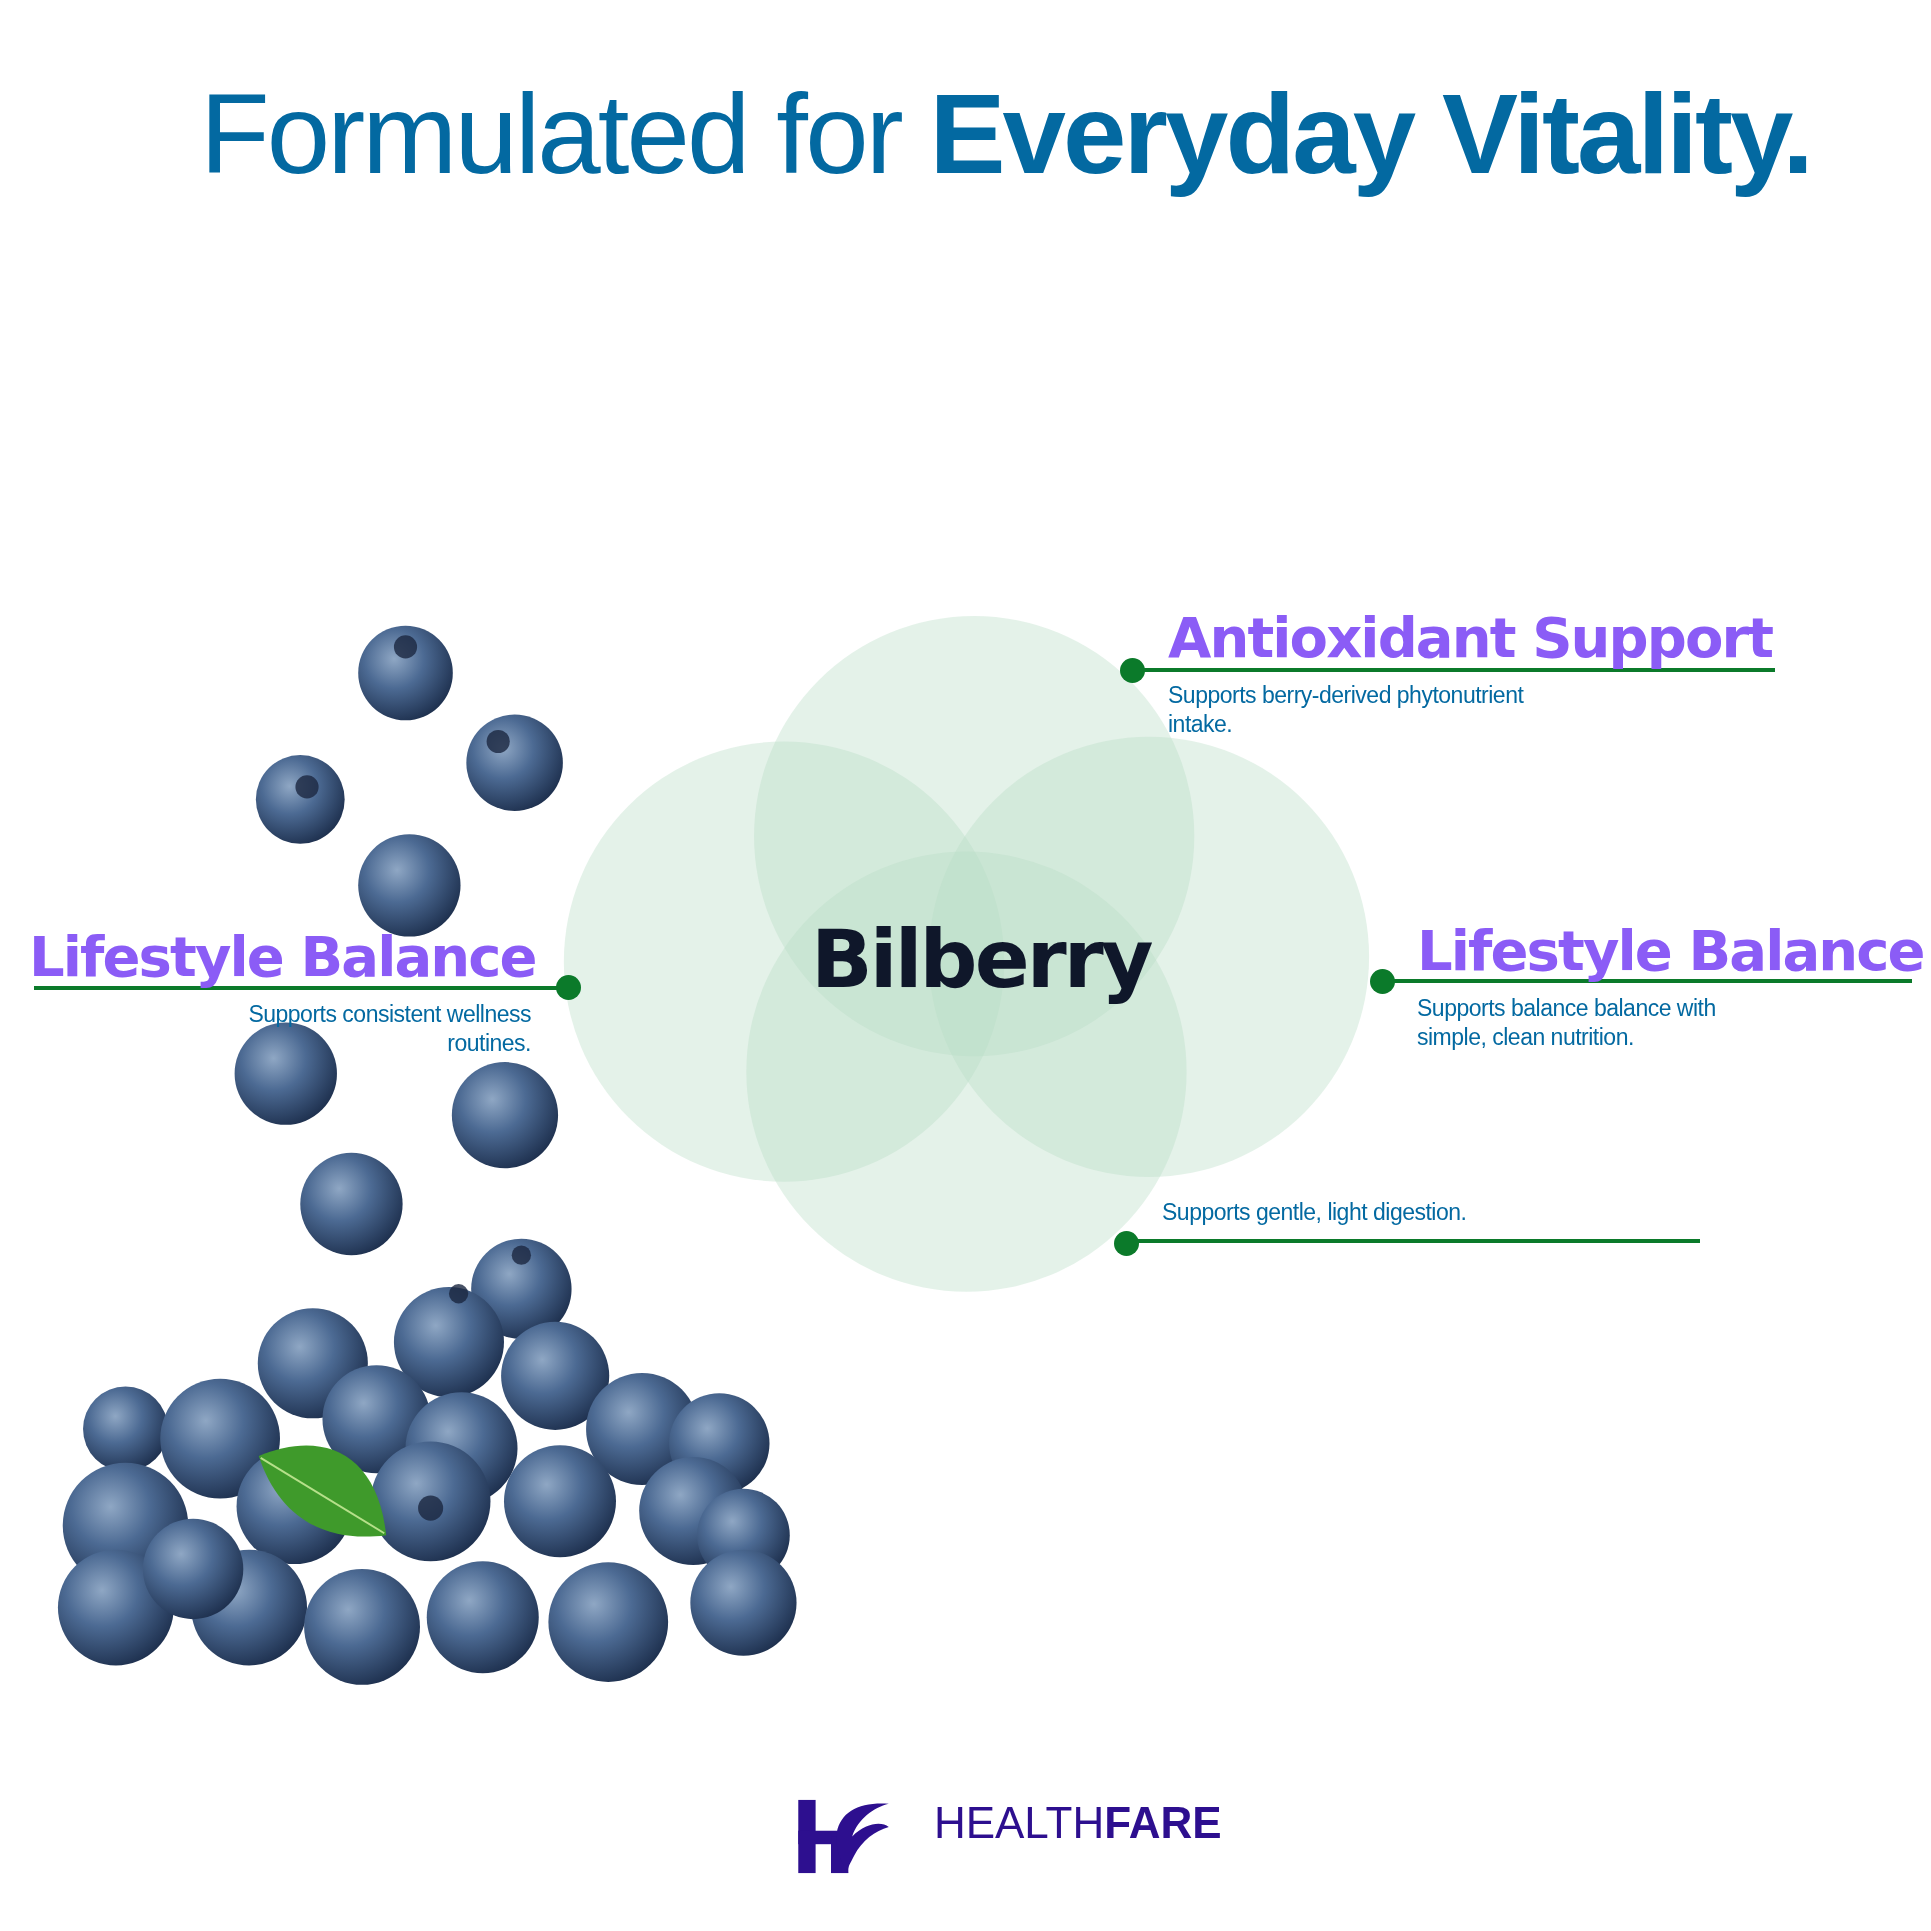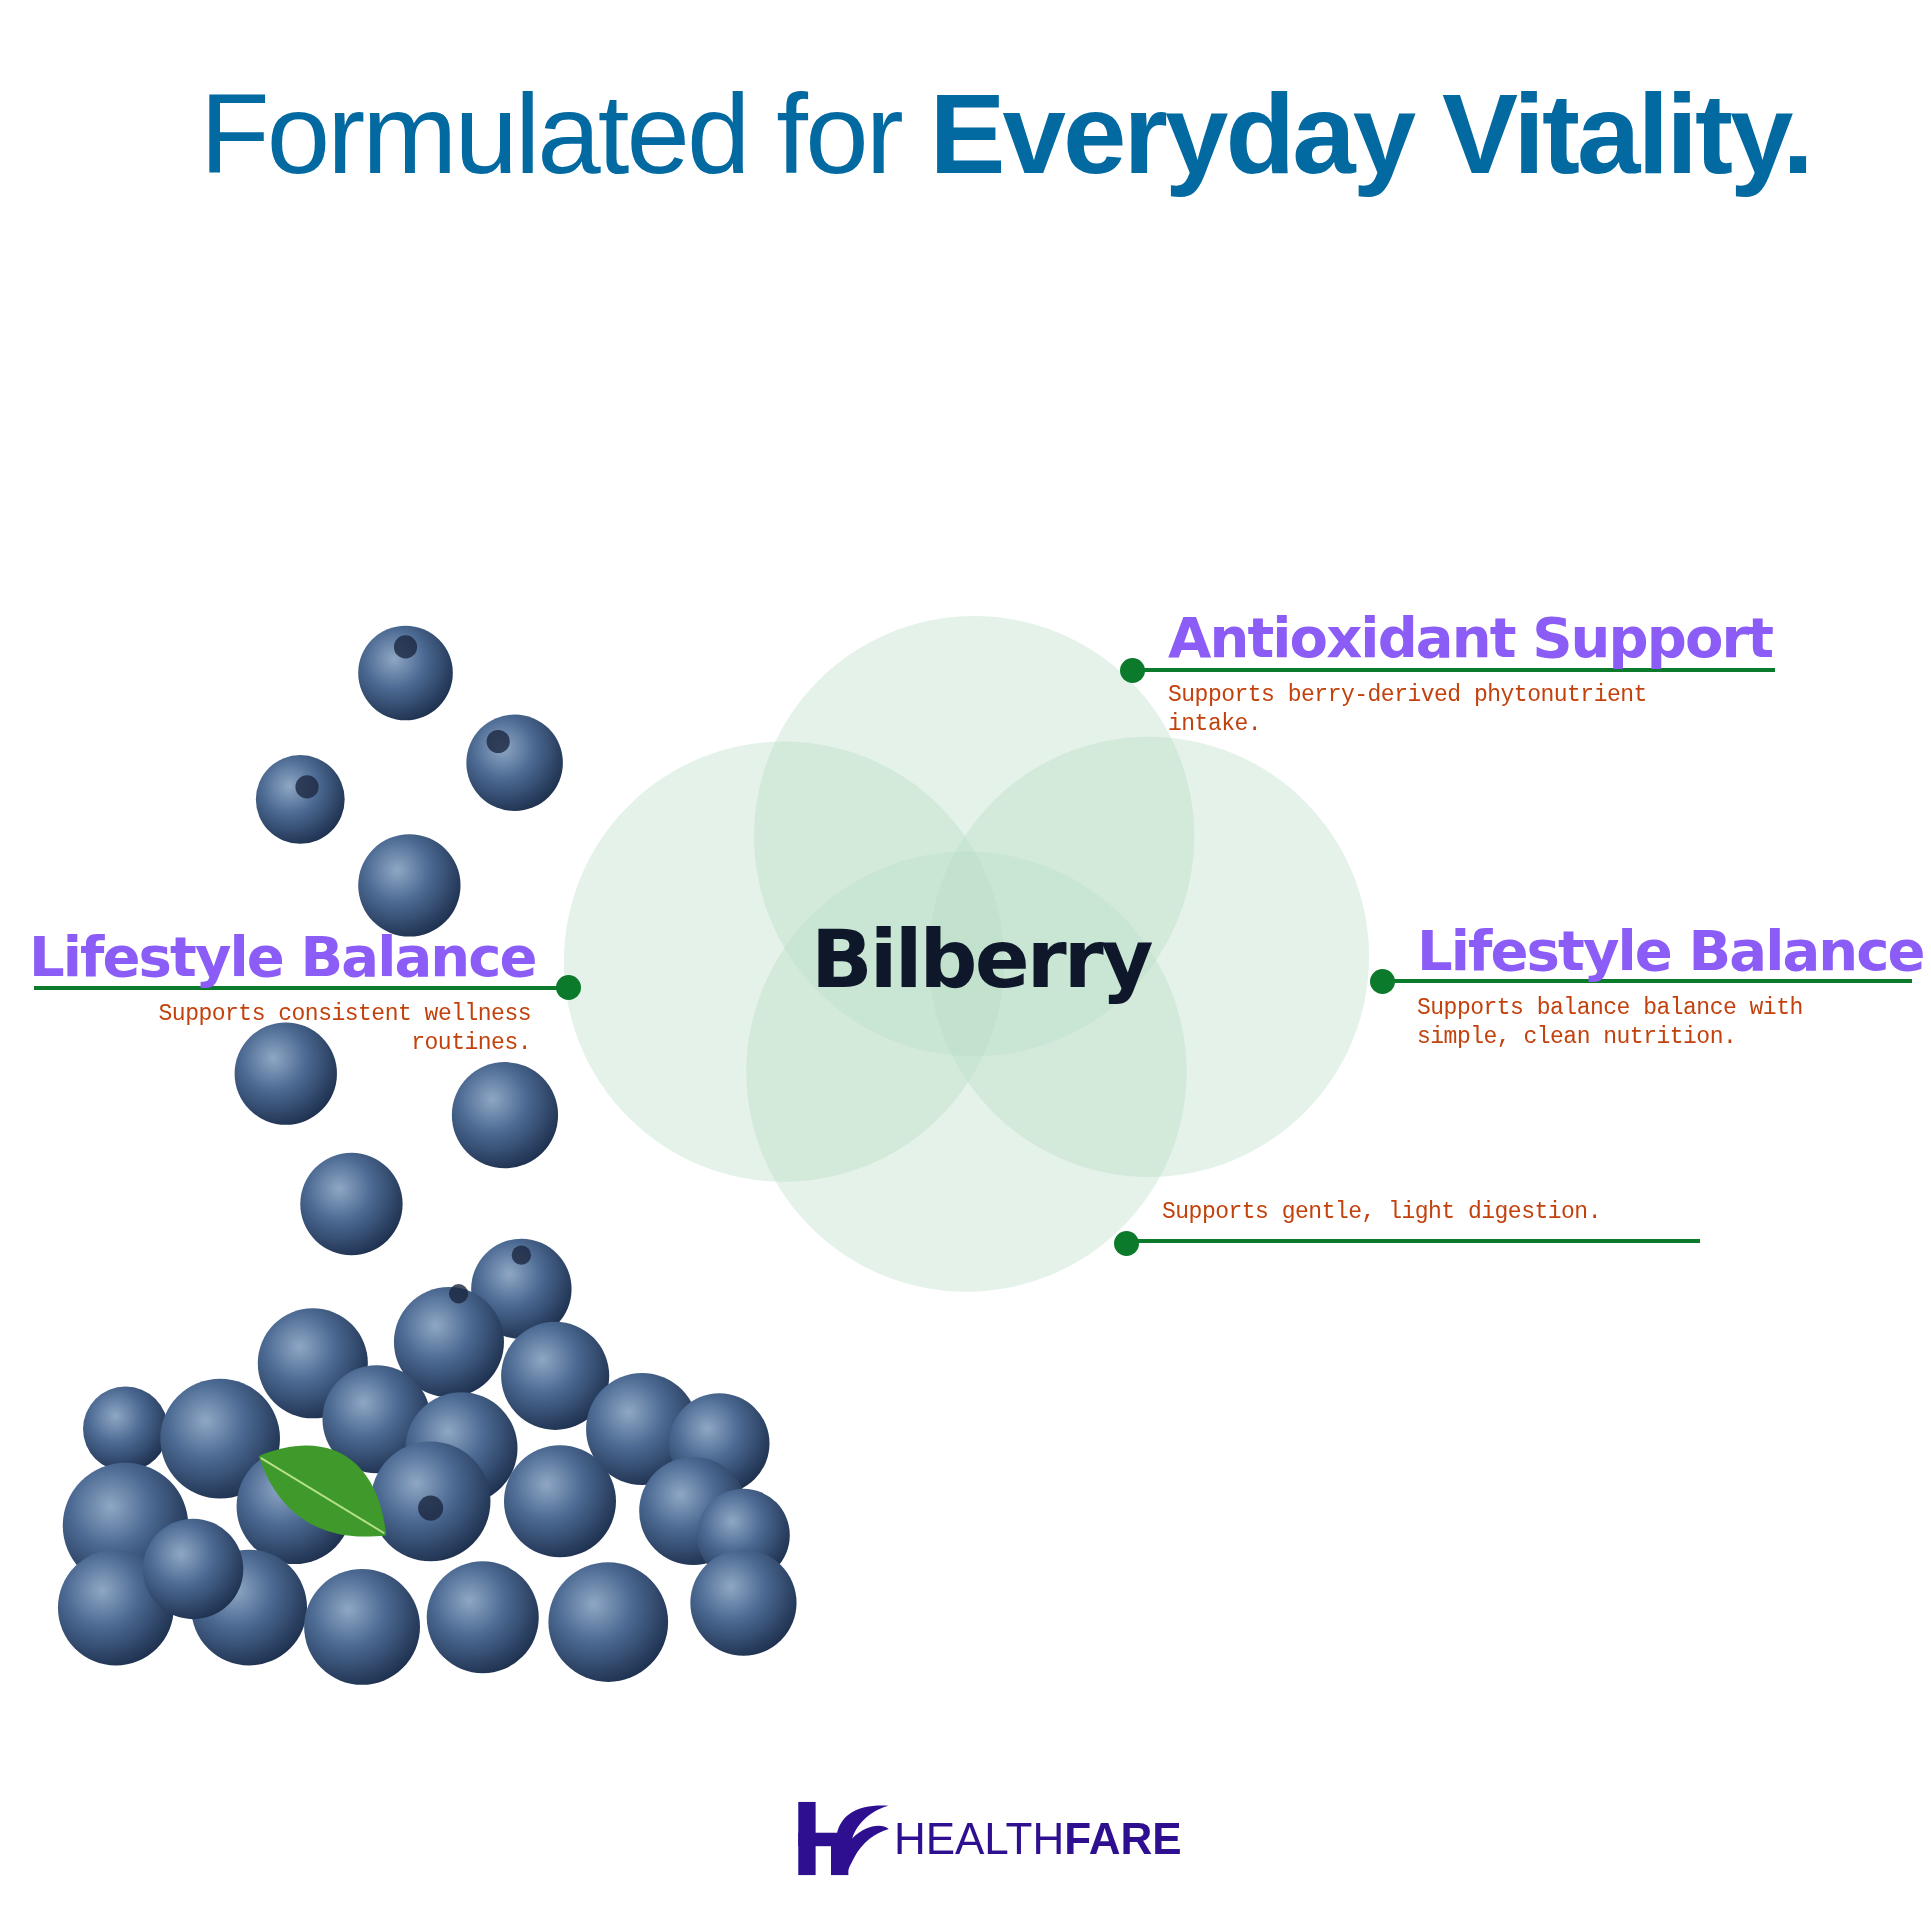--- a/index.html
+++ b/index.html
@@ -9,25 +9,25 @@
               font-size:114px; letter-spacing:-2.9px; color:#0369a1; white-space:nowrap;
               font-family:"Liberation Sans","DejaVu Sans",sans-serif;padding-left:32px; }
   .headline .light { font-weight:400; }
   .headline .bold { font-weight:700; }
   .venn { position:absolute; left:0; top:0; width:1931px; height:1931px; }
   .center-label { position:absolute; left:811px; top:912px; font-size:81px; font-weight:700;
                   letter-spacing:-2.9px; color:#0f172a; font-family:"DejaVu Sans",sans-serif; }
   .benefit { position:absolute; }
   .benefit .title { font-size:56px; font-weight:700; letter-spacing:-1.9px; color:#8b5cf6;
                     white-space:nowrap; line-height:1; font-family:"DejaVu Sans",sans-serif; }
-  .benefit .desc { font-size:23px; color:#c2410c; line-height:29px; margin-top:9.7px;
-                   font-family:Liberation Mono, monospace; letter-spacing:-0.5px; }
+  .benefit .desc { font-size:23px; color:#0369a1; line-height:29px; margin-top:9.7px;
+                   font-family:Liberation Sans, sans-serif; letter-spacing:-0.5px; }
   .line { position:absolute; height:3.9px; background:#0b7a2a; }
   .dot { position:absolute; width:25px; height:25px; border-radius:50%; background:#0b7a2a; }
-  .logo { position:absolute; left:798px; top:1798px; height:81px; display:flex; align-items:center; }
+  .logo { position:absolute; left:798px; top:1798px; height:81px; display:flex; align-items:flex-start;gap:40px; }
   .logo .word { font-family:"Liberation Sans","DejaVu Sans",sans-serif; font-size:44px;
                 color:#2d0f8f; margin-left:3.9px; letter-spacing:0px; }
   .logo .word b { font-weight:700; }
   .berry-art { position:absolute; left:0; top:0; width:1931px; height:1931px; pointer-events:none; }
 </style>
 </head>
 <body>
 
 <div class="headline">
   <span class="light">Formulated for </span><span class="bold">Everyday Vitality.</span>

